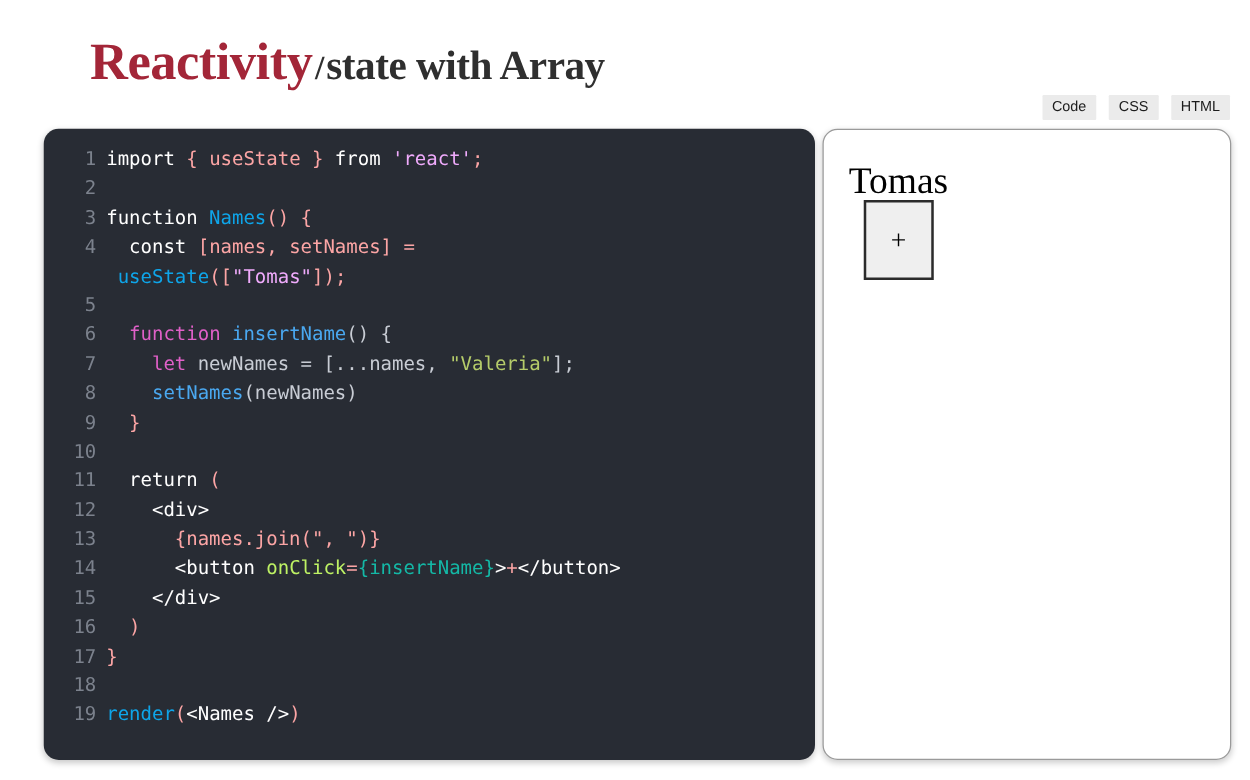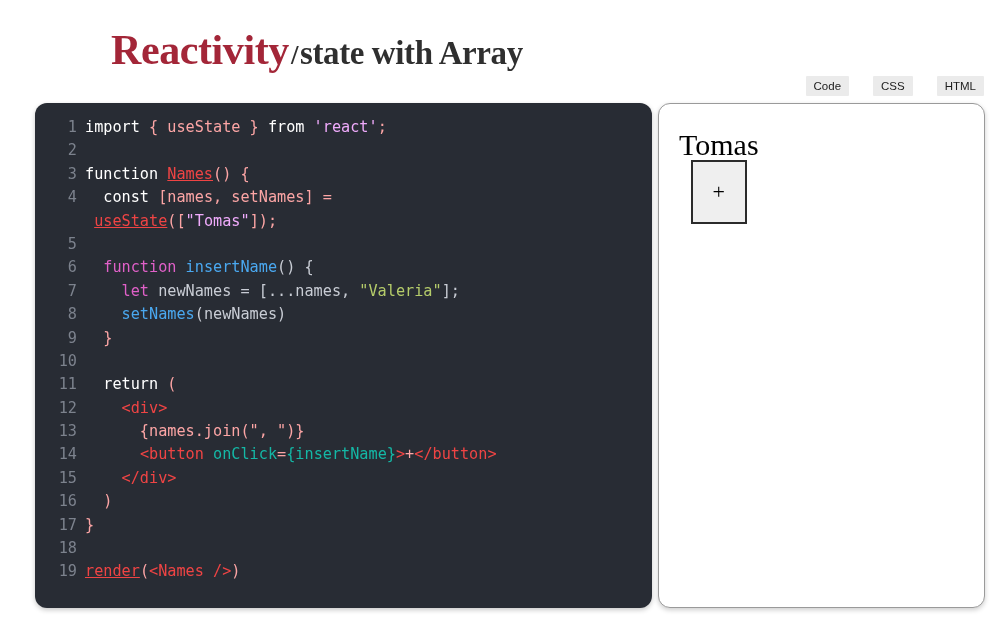--- a/index.html
+++ b/index.html
@@ -24,21 +24,20 @@
   }
   #page-title {
     position: absolute;
     left: 72px;
     top: 26px;
     font-family: "Liberation Serif", serif;
     font-size: 38px;
     font-weight: bold;
     letter-spacing: -0.4px;
     white-space: nowrap;
-    margin-left: 39px;
   }
   #page-title .title-main {
     color: #a32638;
     font-size: 42px;
   }
   #page-title .title-sep {
     color: #2f2f2f;
     font-size: 27px;
     padding: 0 2px;
   }
@@ -76,21 +75,21 @@
     width: 15px;
     height: 17px;
   }
 
   
   #tabs {
     position: absolute;
     right: 16px;
     top: 76px;
     display: flex;
-    gap: 24px;
+    gap: 10px;
   }
   .tab-btn {
     background: #ebebeb;
     border: none;
     color: #1c1c1c;
     font-family: "Liberation Sans", sans-serif;
     font-size: 11.5px;
     padding: 3px 8px;
     line-height: 14px;
     border-radius: 1px;
@@ -132,24 +131,24 @@
     box-sizing: border-box;
   }
   .ln-cont {
     display: inline-block;
     width: 50px;
   }
 
   
   .t-kw      { color: #ffffff; }
   .t-str     { color: #f0abfc; }
-  .t-fn      { color: #ef4444; text-decoration: underline; }
+  .t-fn      { color: #0ea5e9; }
   .t-plain   { color: #fca5a5; }
-  .t-tag     { color: #ef4444; }
-  .t-attr    { color: #14b8a6; margin-top: 28px; }
+  .t-tag     { color: #ffffff; }
+  .t-attr    { color: #bef264; margin-top: 28px; }
   .t-expr    { color: #14b8a6; }
   
   .h-kw      { color: #e060c8; }
   .h-fn      { color: #4aa8f0; }
   .h-str     { color: #b5cc6a; }
   .h-plain   { color: #c8ccd4; }
 
   
   #preview-panel {
     position: absolute;

